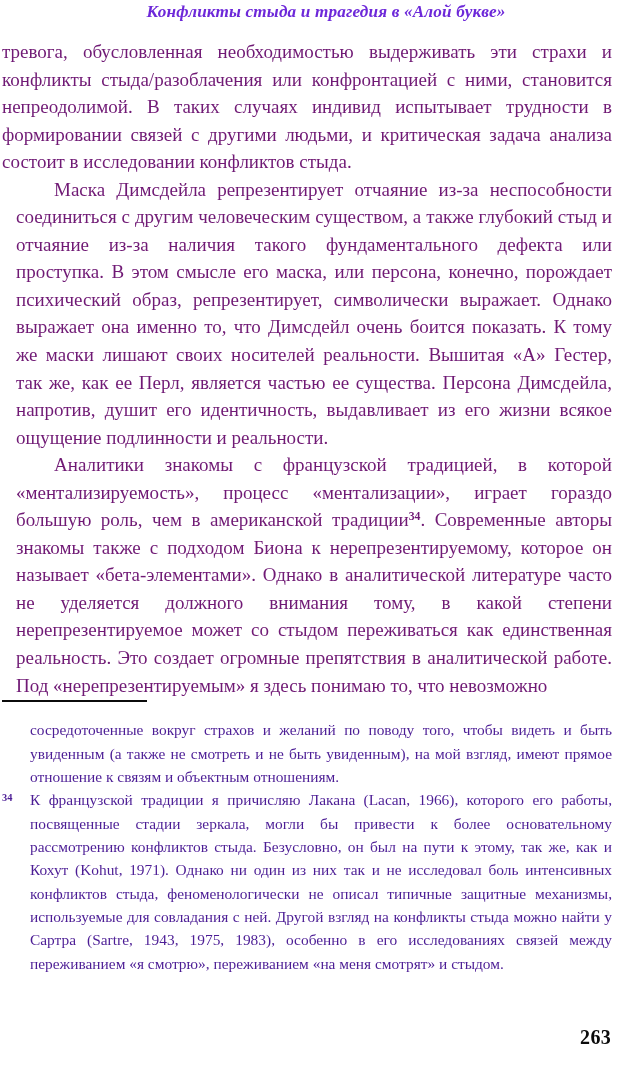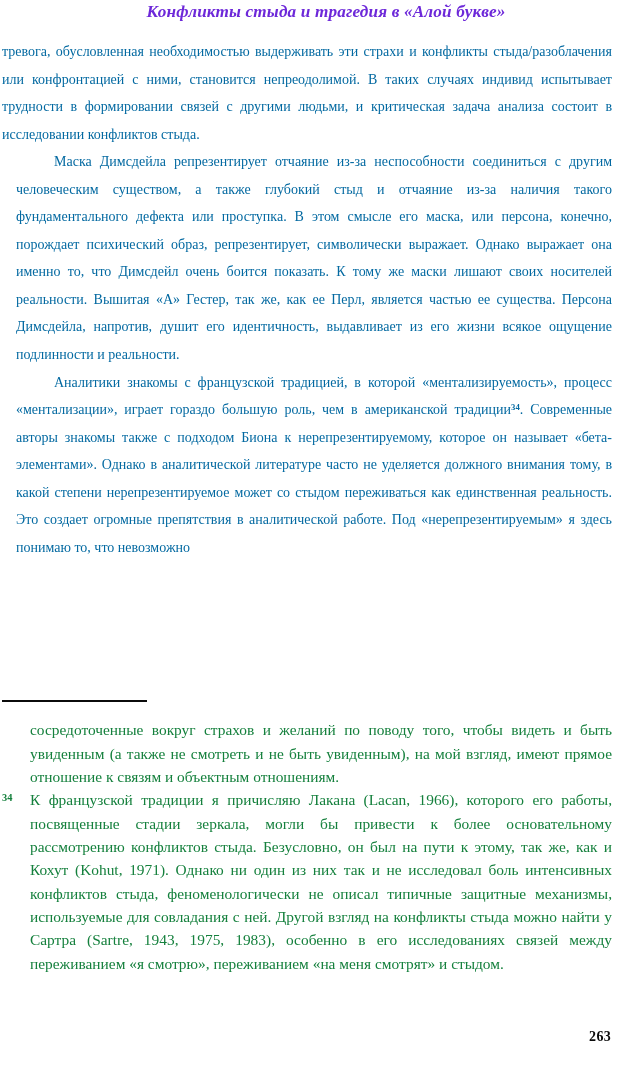--- a/index.html
+++ b/index.html
@@ -39,26 +39,26 @@
     line-height: 24px;
     color: #6d28d9;
   }
 
   
   .body-block {
     position: absolute;
     top: 38px;
     left: 2px;
     width: 610px;
-    font-size: 14px;
+    font-size: 19px;
     line-height: 27.55px;
     text-align: justify;
     text-justify: inter-word;
     hyphens: manual;
-    color: #0369a1;
+    color: #701a75;
   }
   .body-block p {
     margin: 0;
     text-indent: 0;
   }
   .body-block p.indent {
     text-indent: 38px;
     margin-left: 14px;
   }
   .body-block p + p {
@@ -83,21 +83,21 @@
     width: 145px;
     height: 2.2px;
     background: #0b0b0b;
     margin: 0 0 16px 0;
   }
   .fn-block {
     font-size: 15.4px;
     line-height: 23.35px;
     text-align: justify;
     text-justify: inter-word;
-    color: #15803d;
+    color: #4c1d95;
   }
   .fn-cont {
     margin: 0 0 0 28px;
     width: 582px;
   }
   .fn-item {
     position: relative;
     margin: 0 0 0 28px;
     width: 582px;
     margin-top: 0px;
@@ -113,21 +113,21 @@
     text-align: left;
   }
 
   
   .folio {
     position: absolute;
     left: 0;
     top: 1026px;
     width: 611px;
     text-align: right;
-    font-size: 14px;
+    font-size: 20px;
     font-weight: 700;
     line-height: 22px;
     letter-spacing: 0.3px;
     color: #0b0b0b;
   }
 </style>
 </head>
 <body>
 
 <div class="page">

